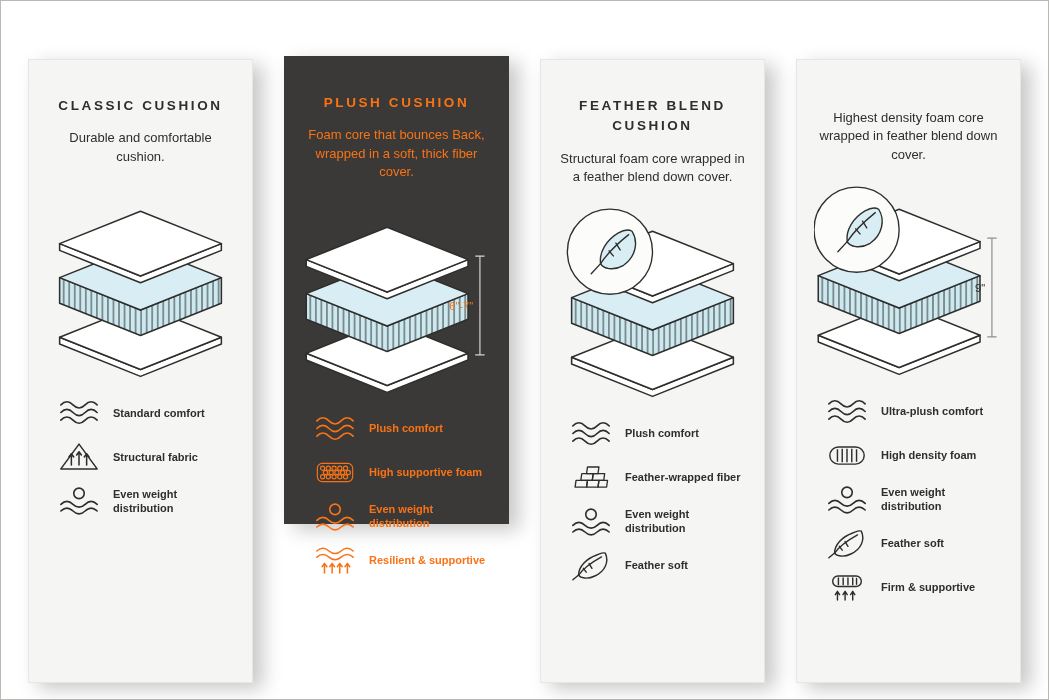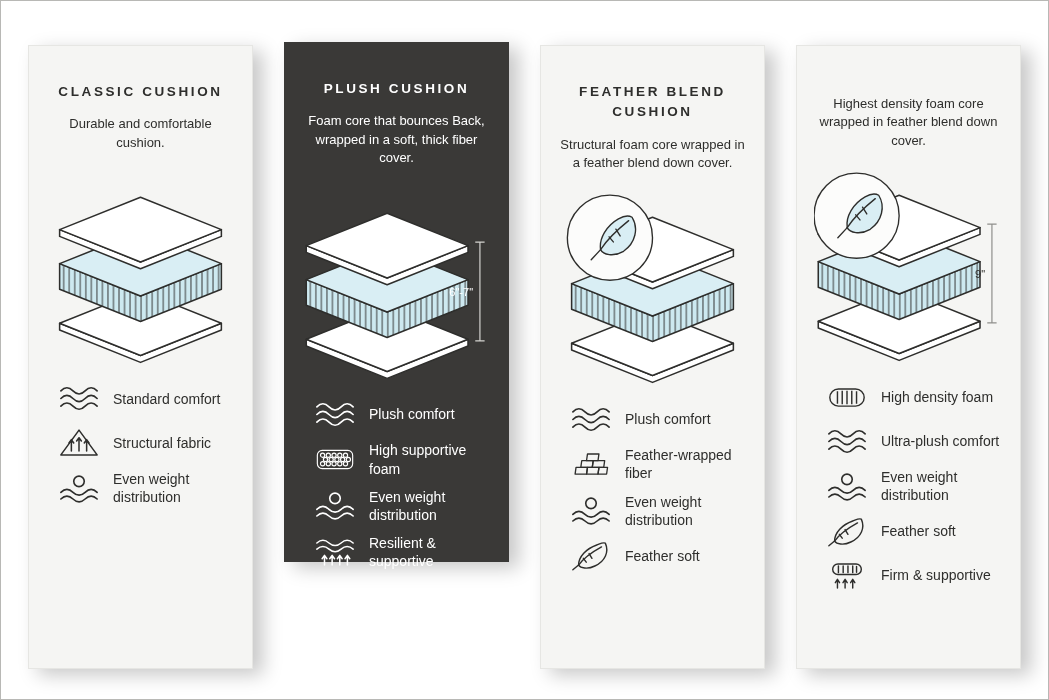--- a/index.html
+++ b/index.html
@@ -1,30 +1,30 @@
 <!DOCTYPE html>
 <html><head>
 <meta charset="utf-8">
 <style>
   * { margin:0; padding:0; box-sizing:border-box; }
   html,body { width:1049px; height:700px; }
   body { background:#ffffff; font-family:"Liberation Sans", sans-serif; color:#2e2e2c; }
   .frame { width:1049px; height:700px; border:1px solid #b8b8b5; background:#fff;
-           display:flex; align-items:flex-start; justify-content:center; gap:31px; padding-top:44px; }
+           display:flex; align-items:flex-start; justify-content:center; gap:31px; padding-top:58px; }
   .card { width:225px; height:624px; background:#f5f5f3; border:1px solid #e6e6e3;
           box-shadow:10px 6px 18px rgba(0,0,0,.22); padding:36px 17px 0; text-align:center; }
-  .card.dark { background:#3a3937; color:#ffffff; border-color:#3a3937; height:520px; margin-top:-3px; }
+  .card.dark { background:#3a3937; color:#f97316; border-color:#3a3937; height:468px; margin-top:-3px; }
   .title { font-size:13.5px; font-weight:bold; letter-spacing:2.6px; line-height:1.5; }
   .desc  { font-size:13px; line-height:1.42; margin-top:13px; }
   .diagram { margin-top:18px; display:flex; justify-content:center; }
   .cushion-svg { width:196px; height:auto; }
   .features { list-style:none; margin-top:16px; text-align:left; padding-left:12px; }
   .feature { display:flex; align-items:center; gap:13px; margin-bottom:10px; min-height:34px; }
   .f-icon { width:42px; height:31px; flex:0 0 42px; color:inherit; }
-  .f-label { font-size:14px; line-height:1.3; max-width:132px; }
+  .f-label { font-size:11px; line-height:1.3; max-width:132px;font-weight:bold; }
   .measure { stroke:#8f8f8c; stroke-width:1.4; }
   .card.dark .measure { stroke:#d3d3d0; }
   .measure-label { font-size:13px; fill:currentColor; font-family:inherit; }
 </style>
 </head>
 <body>
 
 <svg width="0" height="0" style="position:absolute" aria-hidden="true">
   <defs>
     <pattern id="vhatch" width="6.5" height="8" patternUnits="userSpaceOnUse">
@@ -249,32 +249,32 @@
         <use href="#feather-badge"></use>
         <g class="measure" fill="none">
           <path d="M209 36 V152 M203.5 36 H214.5 M203.5 152 H214.5"></path>
         </g>
         <text class="measure-label" x="201" y="99" text-anchor="end">9"</text>
       </svg>
     </div>
     <ul class="features">
       <li class="feature">
         <svg class="f-icon" viewBox="0 0 44 32">
+            <use href="#icon-waves"></use>
+          </svg>
+        <span class="f-label">Ultra-plush comfort</span>
+      </li>
+      <li class="feature">
+        <svg class="f-icon" viewBox="0 0 44 32">
             <use href="#icon-density"></use>
           </svg>
         <span class="f-label">High density foam</span>
       </li>
       <li class="feature">
         <svg class="f-icon" viewBox="0 0 44 32">
-            <use href="#icon-waves"></use>
-          </svg>
-        <span class="f-label">Ultra-plush comfort</span>
-      </li>
-      <li class="feature">
-        <svg class="f-icon" viewBox="0 0 44 32">
             <use href="#icon-weight"></use>
           </svg>
         <span class="f-label">Even weight distribution</span>
       </li>
       <li class="feature">
         <svg class="f-icon" viewBox="0 0 44 32">
             <use href="#icon-feather"></use>
           </svg>
         <span class="f-label">Feather soft</span>
       </li>

